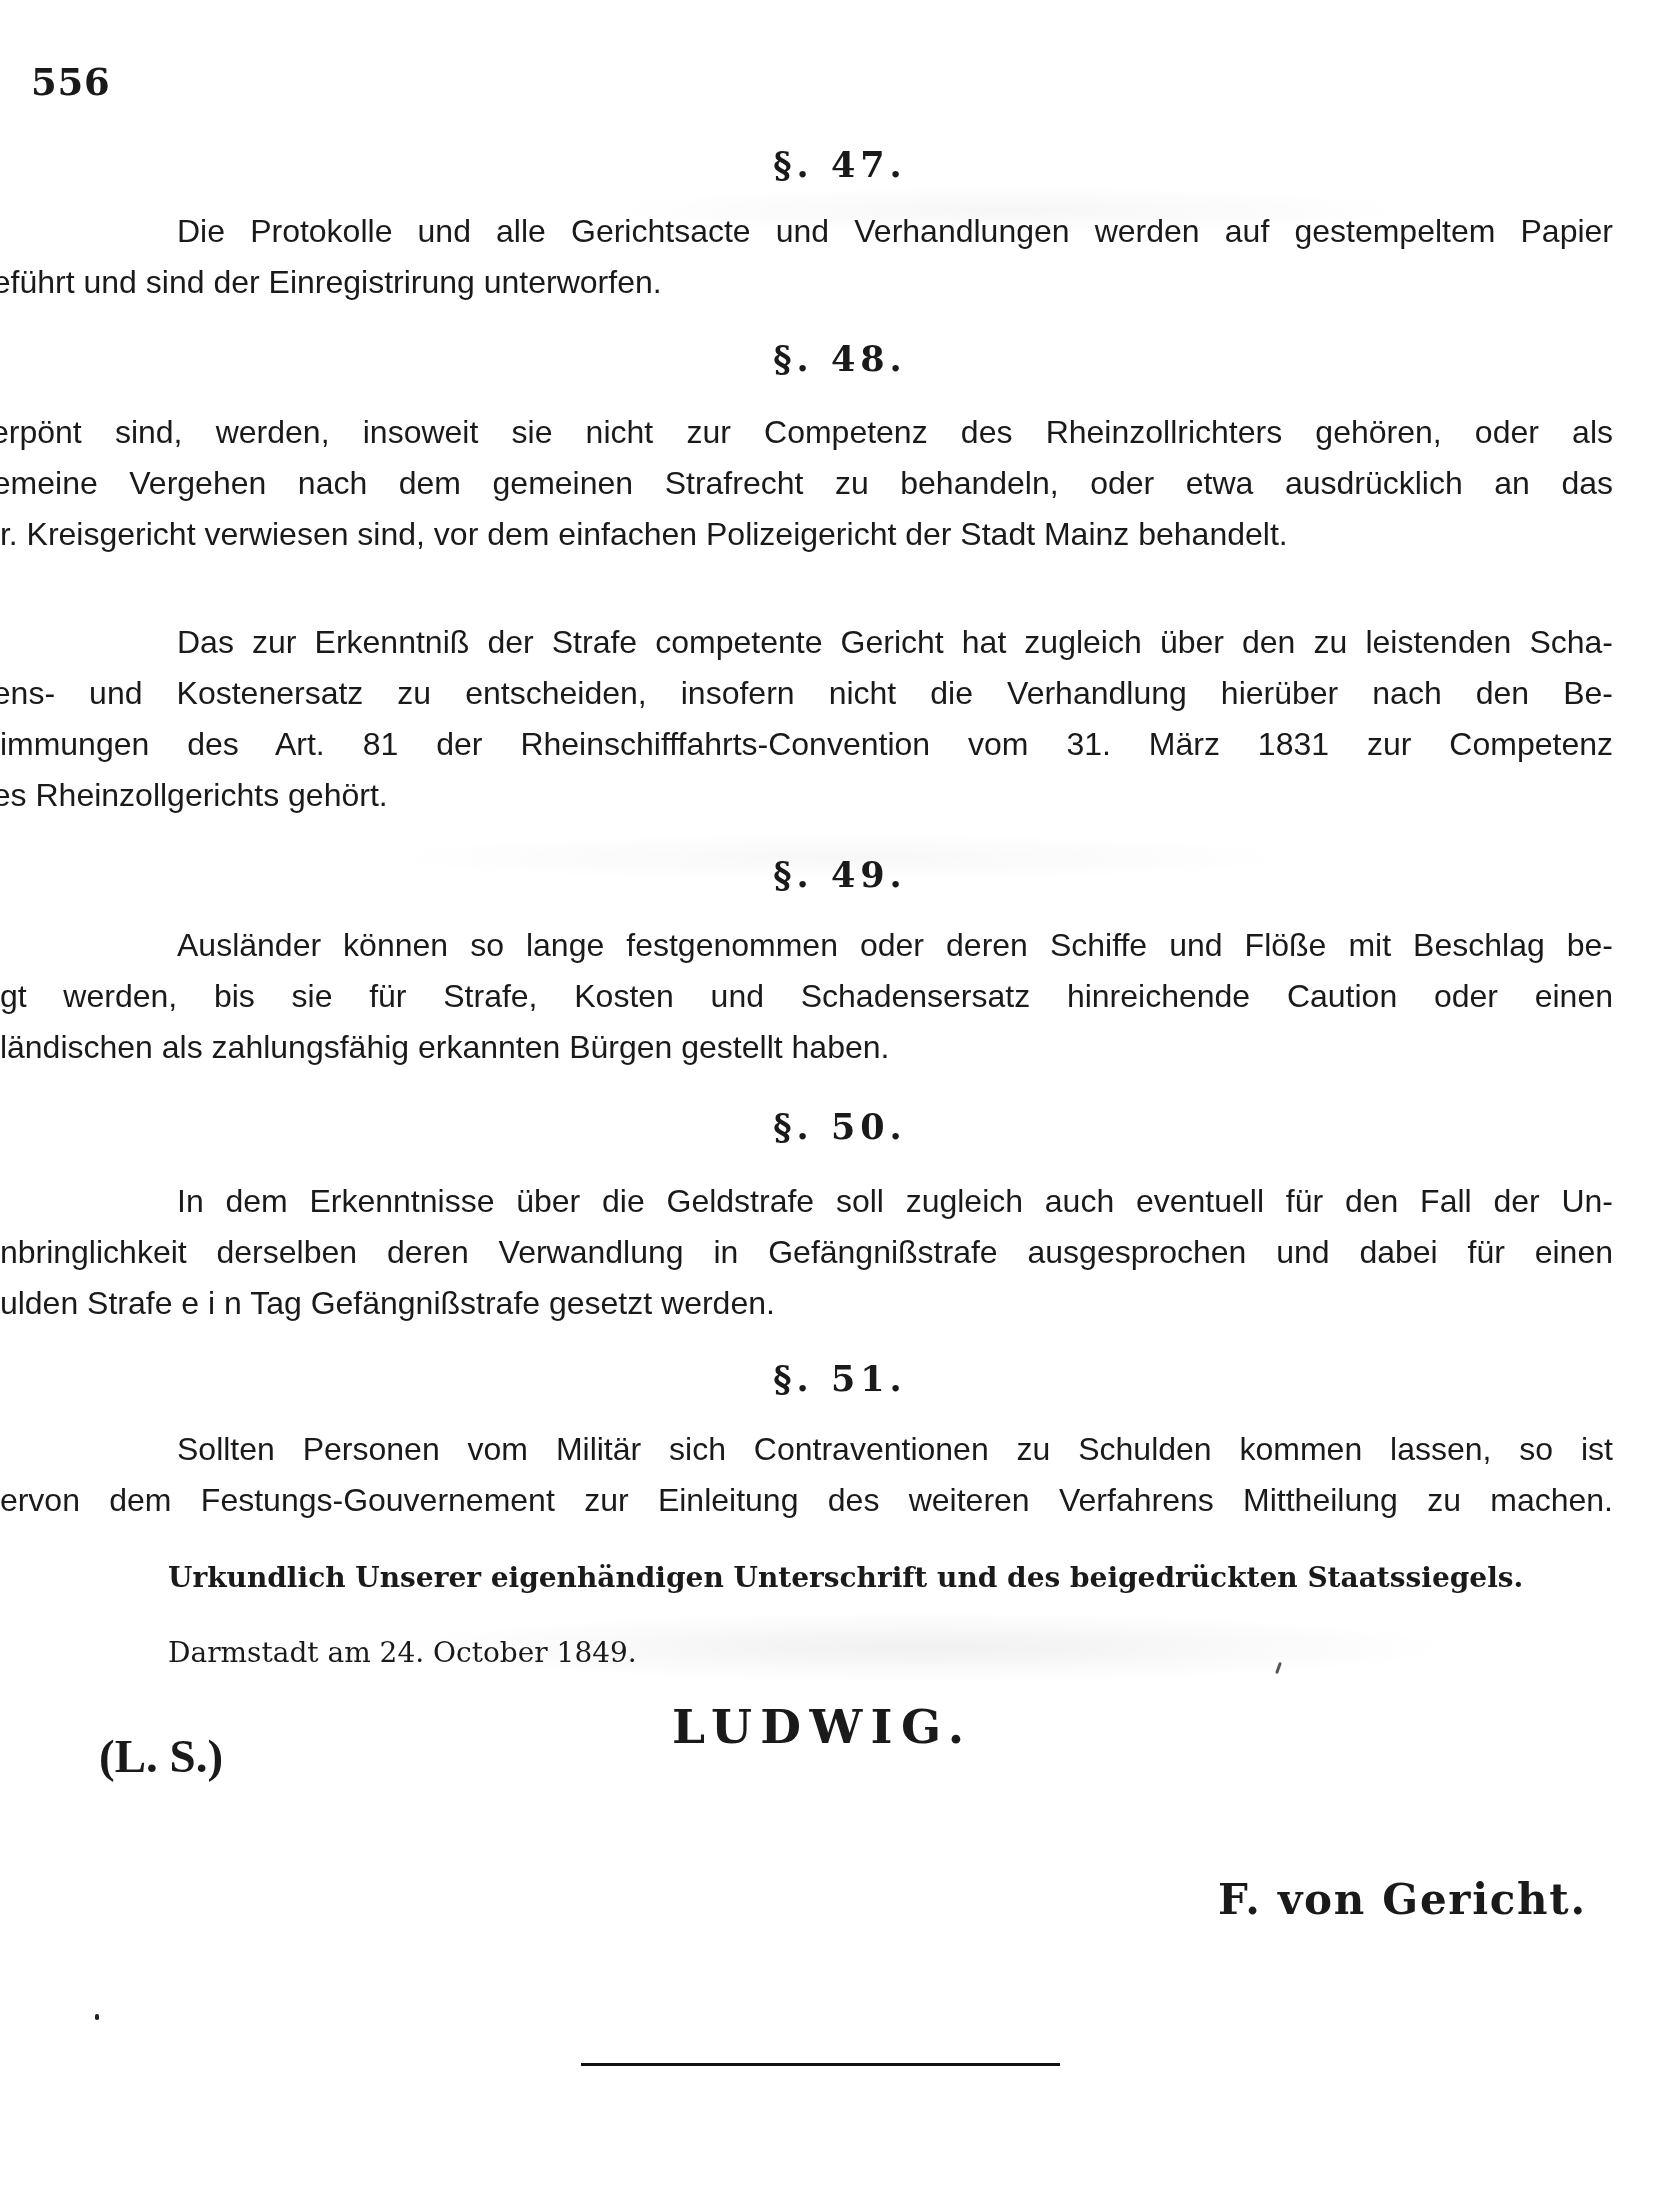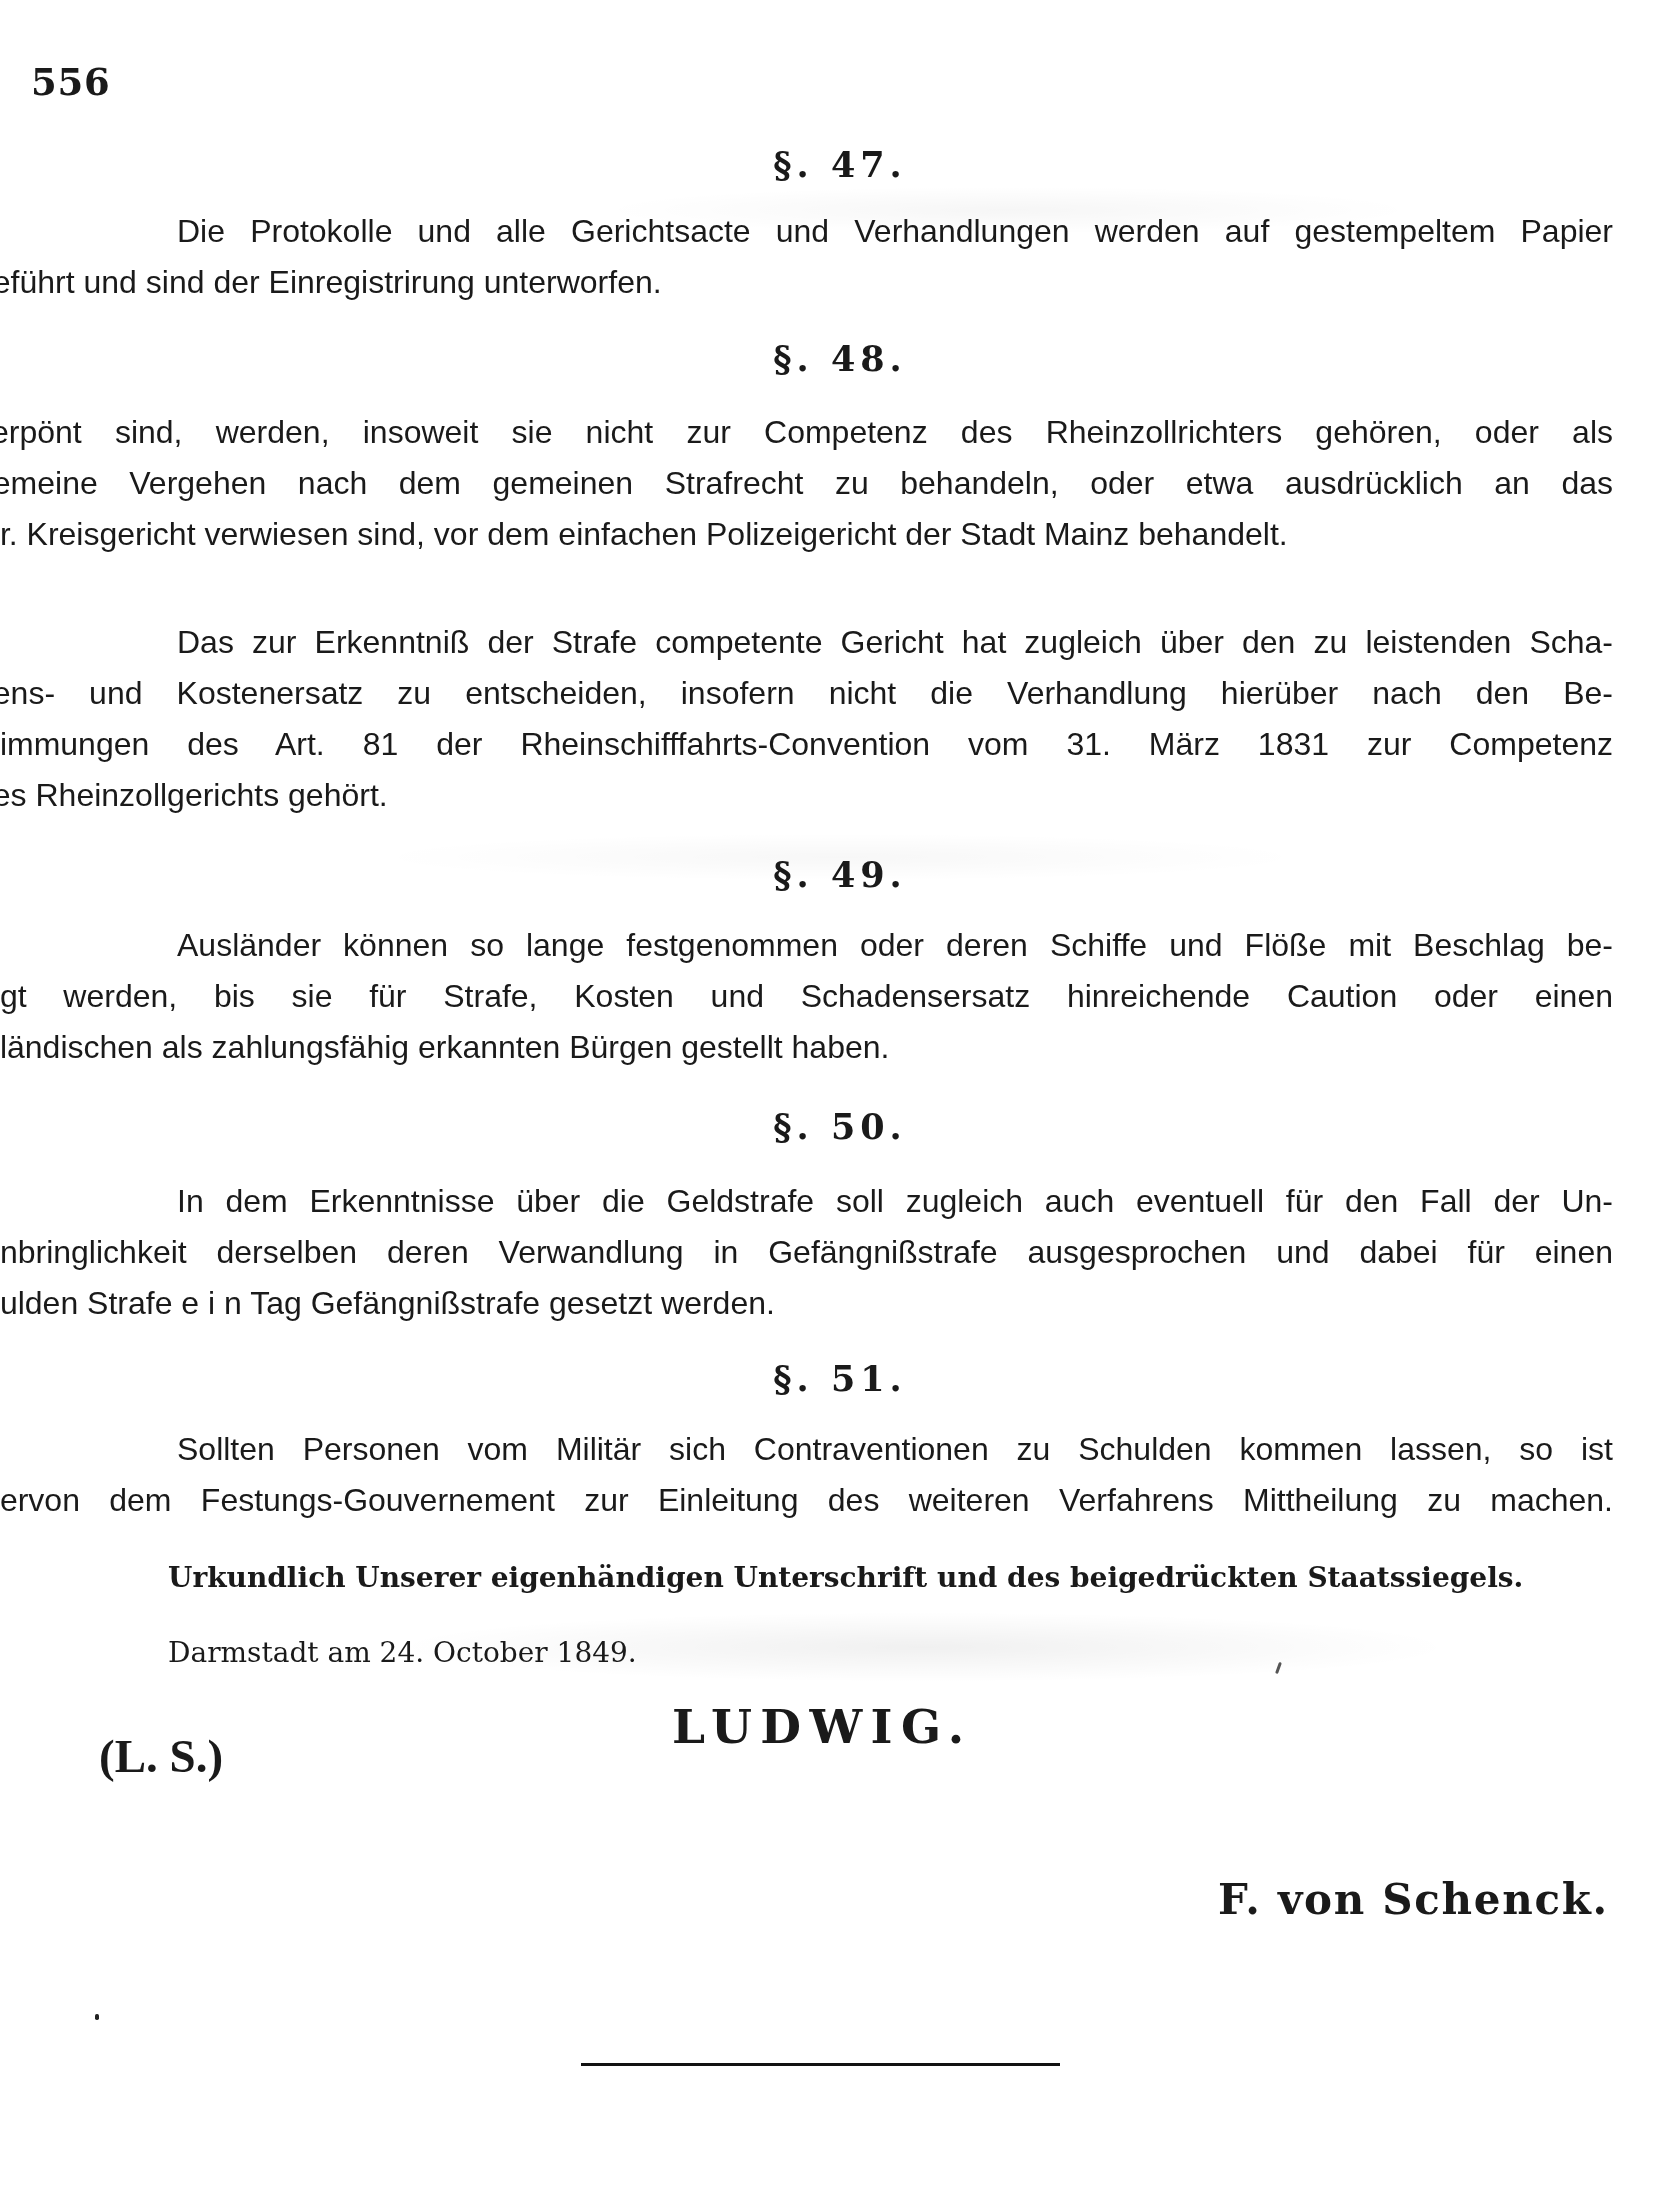--- a/index.html
+++ b/index.html
@@ -105,19 +105,19 @@
 <div class="para" style="top:1424px">
   <span class="line">Sollten Personen vom Militär sich Contraventionen zu Schulden kommen lassen, so ist</span>
   <span class="line last" style="text-indent:-101px;text-align-last:justify">hiervon dem Festungs-Gouvernement zur Einleitung des weiteren Verfahrens Mittheilung zu machen.</span>
 </div>
 
 <div class="closing bold" style="top:1561px">Urkundlich Unserer eigenhändigen Unterschrift und des beigedrückten Staatssiegels.</div>
 <div class="closing" style="top:1636px">Darmstadt am 24. October 1849.</div>
 
 <div class="seal">(L. S.)</div>
 <div class="sovereign">LUDWIG.</div>
-<div class="minister">F. von Schenck.</div>
+<div class="minister">F. von Gericht.</div>
 
 <div class="rule"></div>
 
 <div class="speck" style="left:95px;top:2014px"></div>
 <div class="speck" style="left:1277px;top:1662px;width:3.4px;height:11.8px;transform:rotate(20deg);background:#555"></div>
 
 
 </body></html>

